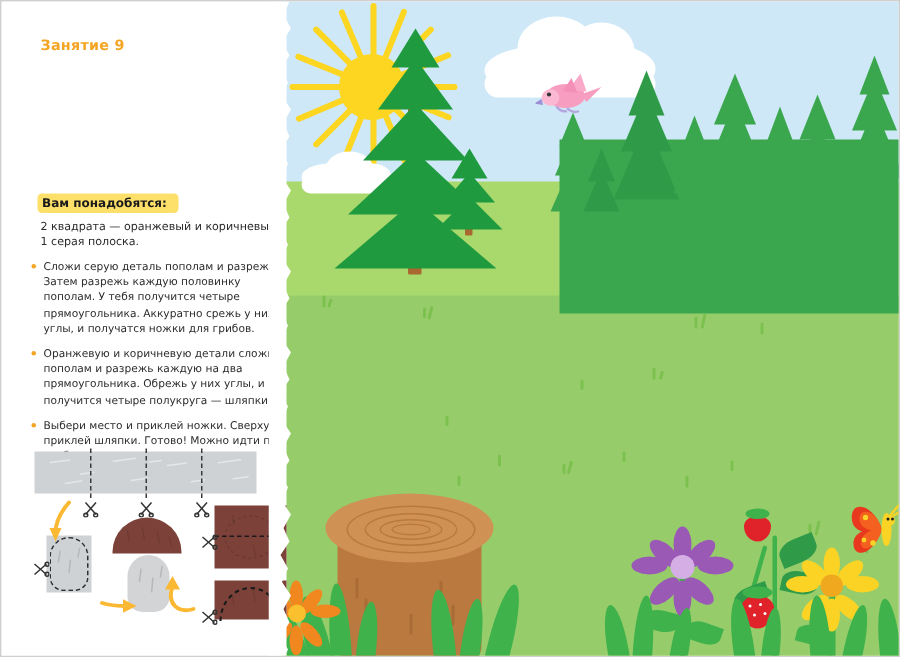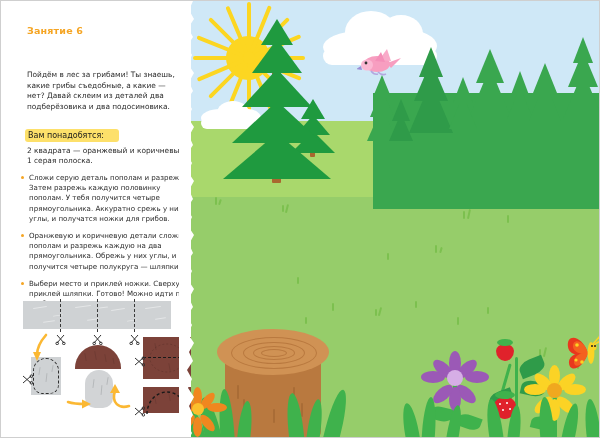--- a/index.html
+++ b/index.html
@@ -53,21 +53,21 @@
 
   
   .torn{position:absolute;left:178px;top:0;width:22px;height:438px;z-index:6;}
 
   
   .panel{position:absolute;left:0;top:0;width:190px;height:438px;background:#ffffff;z-index:5;}
   .lesson{position:absolute;left:26px;top:24px;font-size:9.5px;font-weight:bold;color:#f5a524;letter-spacing:.2px;}
   .title{position:absolute;left:25px;top:37px;font-size:24px;font-weight:bold;color:#1a1a1a;letter-spacing:.5px;}
   .intro{position:absolute;left:26px;top:69px;width:156px;font-size:7.4px;line-height:10.6px;color:#2b2b2b;}
   .needs-hl{position:absolute;left:24px;top:128px;width:94px;height:13px;background:#fde06a;border-radius:3px;}
-  .needs{position:absolute;left:27px;top:130px;font-size:8px;font-weight:normal;color:#1a1a1a;z-index:2;}
+  .needs{position:absolute;left:27px;top:130px;font-size:8px;font-weight:bold;color:#1a1a1a;z-index:2;}
   .needs-body{position:absolute;left:26px;top:145px;width:160px;font-size:7.4px;line-height:10.4px;color:#2b2b2b;}
   .steps{position:absolute;left:20px;top:172px;width:170px;}
   .step{position:relative;padding-left:8px;margin-bottom:7px;font-size:7.1px;line-height:10.2px;color:#2b2b2b;}
   .step::before{content:"";position:absolute;left:0;top:3.4px;width:3px;height:3px;border-radius:50%;background:#f5a524;}
 
   
   .craft{position:absolute;left:18px;top:300px;width:168px;height:126px;z-index:5;}
   .gray-strip{position:absolute;left:4px;top:0px;width:148px;height:28px;background:#cfd2d4;}
   .cutline{position:absolute;border-left:1.4px dashed #3a3a3a;}
   .gpiece{position:absolute;background:#cfd2d4;}
@@ -313,22 +313,21 @@
 
   <svg class="torn" viewBox="0 0 22 438" preserveAspectRatio="none">
     <path d="M0,0 L14,0 L10,9 L15,18 L9,27 L14,36 L8,45 L13,54 L9,63 L15,72 L10,81 L14,90
              L8,99 L13,108 L9,117 L15,126 L10,135 L14,144 L8,153 L13,162 L9,171 L15,180
              L10,189 L14,198 L8,207 L13,216 L9,225 L15,234 L10,243 L14,252 L8,261 L13,270
              L9,279 L15,288 L10,297 L14,306 L8,315 L13,324 L9,333 L15,342 L10,351 L14,360
              L8,369 L13,378 L9,387 L15,396 L10,405 L14,414 L8,423 L13,432 L10,438 L0,438 Z" fill="#ffffff"></path>
   </svg>
 
   <div class="panel">
-    <div class="lesson">Занятие 6</div>
-    <div class="intro">Пойдём в лес за грибами! Ты знаешь, какие грибы съедобные, а какие — нет? Давай склеим из деталей два подберёзовика и два подосиновика.</div>
+    <div class="lesson">Занятие 9</div>
 
     <div class="needs-hl"></div>
     <div class="needs">Вам понадобятся:</div>
     <div class="needs-body">2 квадрата — оранжевый и коричневый; 1 серая полоска.</div>
 
     <div class="steps">
       <div class="step">Сложи серую деталь пополам и разрежь. Затем разрежь каждую половинку пополам. У тебя получится четыре прямоугольника. Аккуратно срежь у них углы, и получатся ножки для грибов.</div>
       <div class="step">Оранжевую и коричневую детали сложи пополам и разрежь каждую на два прямоугольника. Обрежь у них углы, и получится четыре полукруга — шляпки.</div>
       <div class="step">Выбери место и приклей ножки. Сверху приклей шляпки. Готово! Можно идти по грибы.</div>
     </div>

